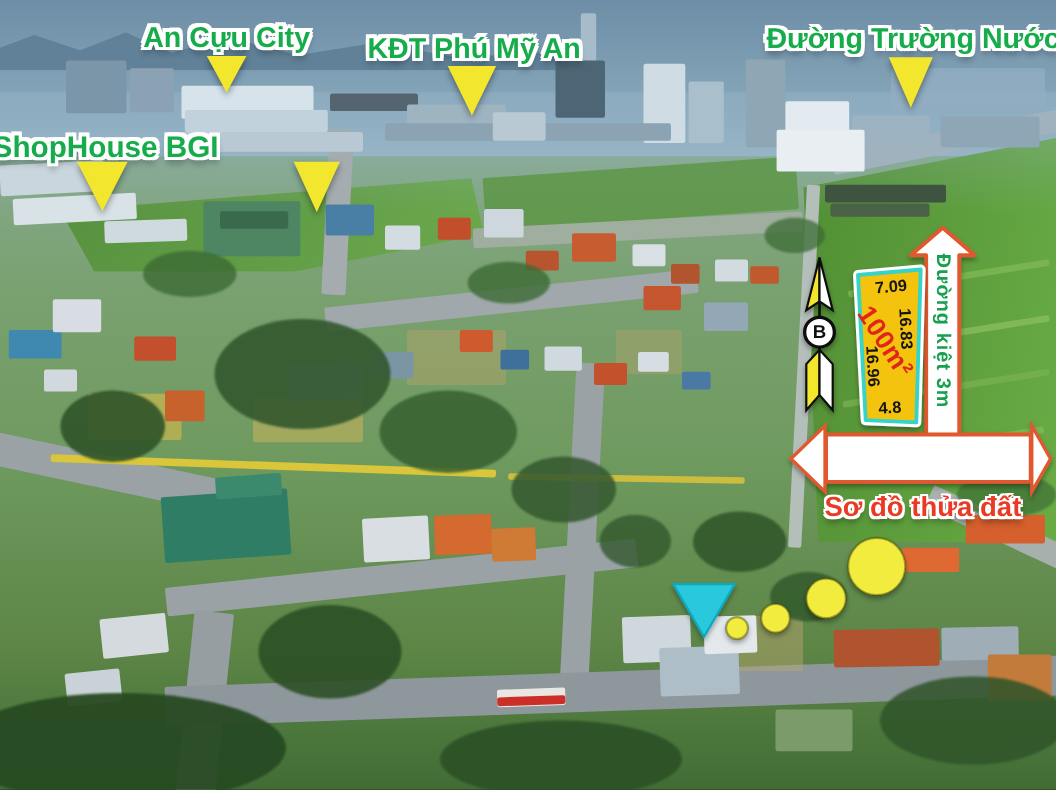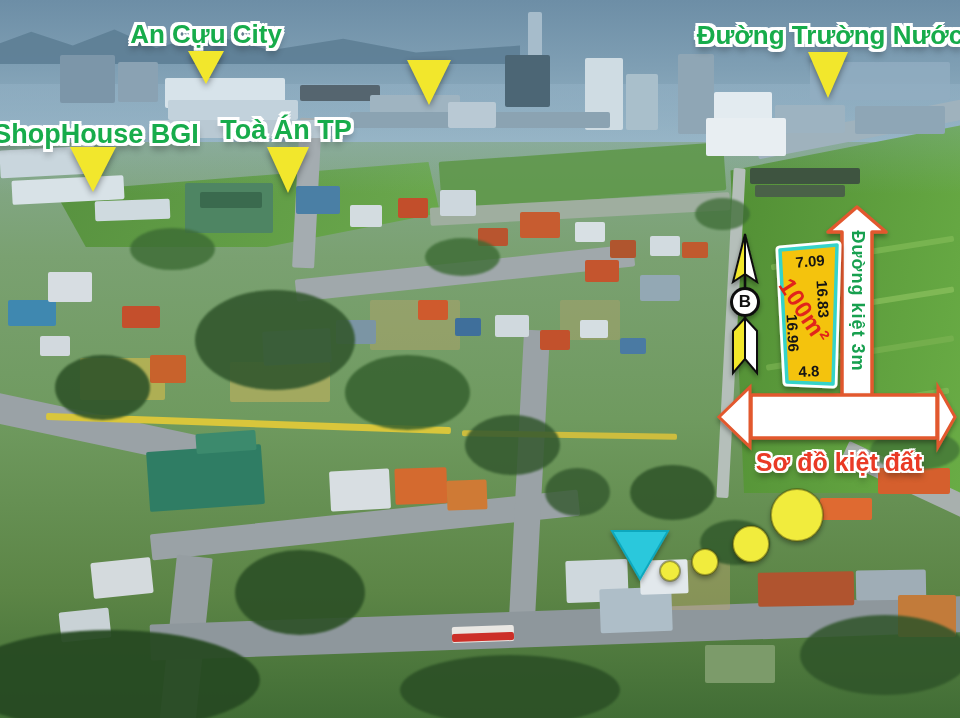--- a/index.html
+++ b/index.html
@@ -205,36 +205,36 @@
       <circle cx="670" cy="571" r="10" style="fill:var(--trail-dot-yellow);stroke:rgba(70,70,10,.45);stroke-width:2"></circle>
       <circle cx="705" cy="562" r="13" style="fill:var(--trail-dot-yellow);stroke:rgba(70,70,10,.45);stroke-width:2"></circle>
       <circle cx="751" cy="544" r="18" style="fill:var(--trail-dot-yellow);stroke:rgba(70,70,10,.45);stroke-width:2"></circle>
       <circle cx="797" cy="515" r="26" style="fill:var(--trail-dot-yellow);stroke:rgba(70,70,10,.45);stroke-width:2"></circle>
     </g>
   </svg>
 
   <div class="lbl g26" style="left:206px;top:34px">An Cựu City</div>
   <div class="tri" style="left:206px;top:51px;--tw:18px;--th:33px"></div>
 
+  <div class="lbl g26" style="left:431px;top:44px">KĐT Phú Mỹ An</div>
   <div class="tri" style="left:429px;top:60px;--tw:22px;--th:45px"></div>
 
   <div class="lbl g26" style="left:830px;top:35px">Đường Trường Nước</div>
   <div class="tri" style="left:828px;top:52px;--tw:20px;--th:46px"></div>
 
   <div class="lbl g27" style="left:96px;top:134px">ShopHouse BGI</div>
   <div class="tri" style="left:93px;top:147px;--tw:23px;--th:45px"></div>
 
-  <div class="lbl g27" style="left:286px;top:130px">Toà Án TP</div>
   <div class="tri" style="left:288px;top:147px;--tw:21px;--th:46px"></div>
 
   <div class="bletter" style="left:745px;top:302px">B</div>
 
   <div class="ptxt" style="left:810px;top:261px;transform:translate(-50%,-50%) rotate(-5deg)">7.09</div>
   <div class="ptxt" style="left:823px;top:299px;transform:translate(-50%,-50%) rotate(87deg)">16.83</div>
   <div class="ptxt area" style="left:804px;top:311px;transform:translate(-50%,-50%) rotate(57deg)">100m²</div>
   <div class="ptxt" style="left:793px;top:333px;transform:translate(-50%,-50%) rotate(87deg)">16.96</div>
   <div class="ptxt" style="left:809px;top:371px;transform:translate(-50%,-50%) rotate(-3deg)">4.8</div>
 
   <div class="vtext" style="left:857px;top:301px">Đường kiệt 3m</div>
 
-  <div class="siteplan" style="left:839px;top:462px">Sơ đồ kiệt đất</div>
+  <div class="siteplan" style="left:839px;top:462px">Sơ đồ thửa đất</div>
 
 </div>
 
 </body></html>

